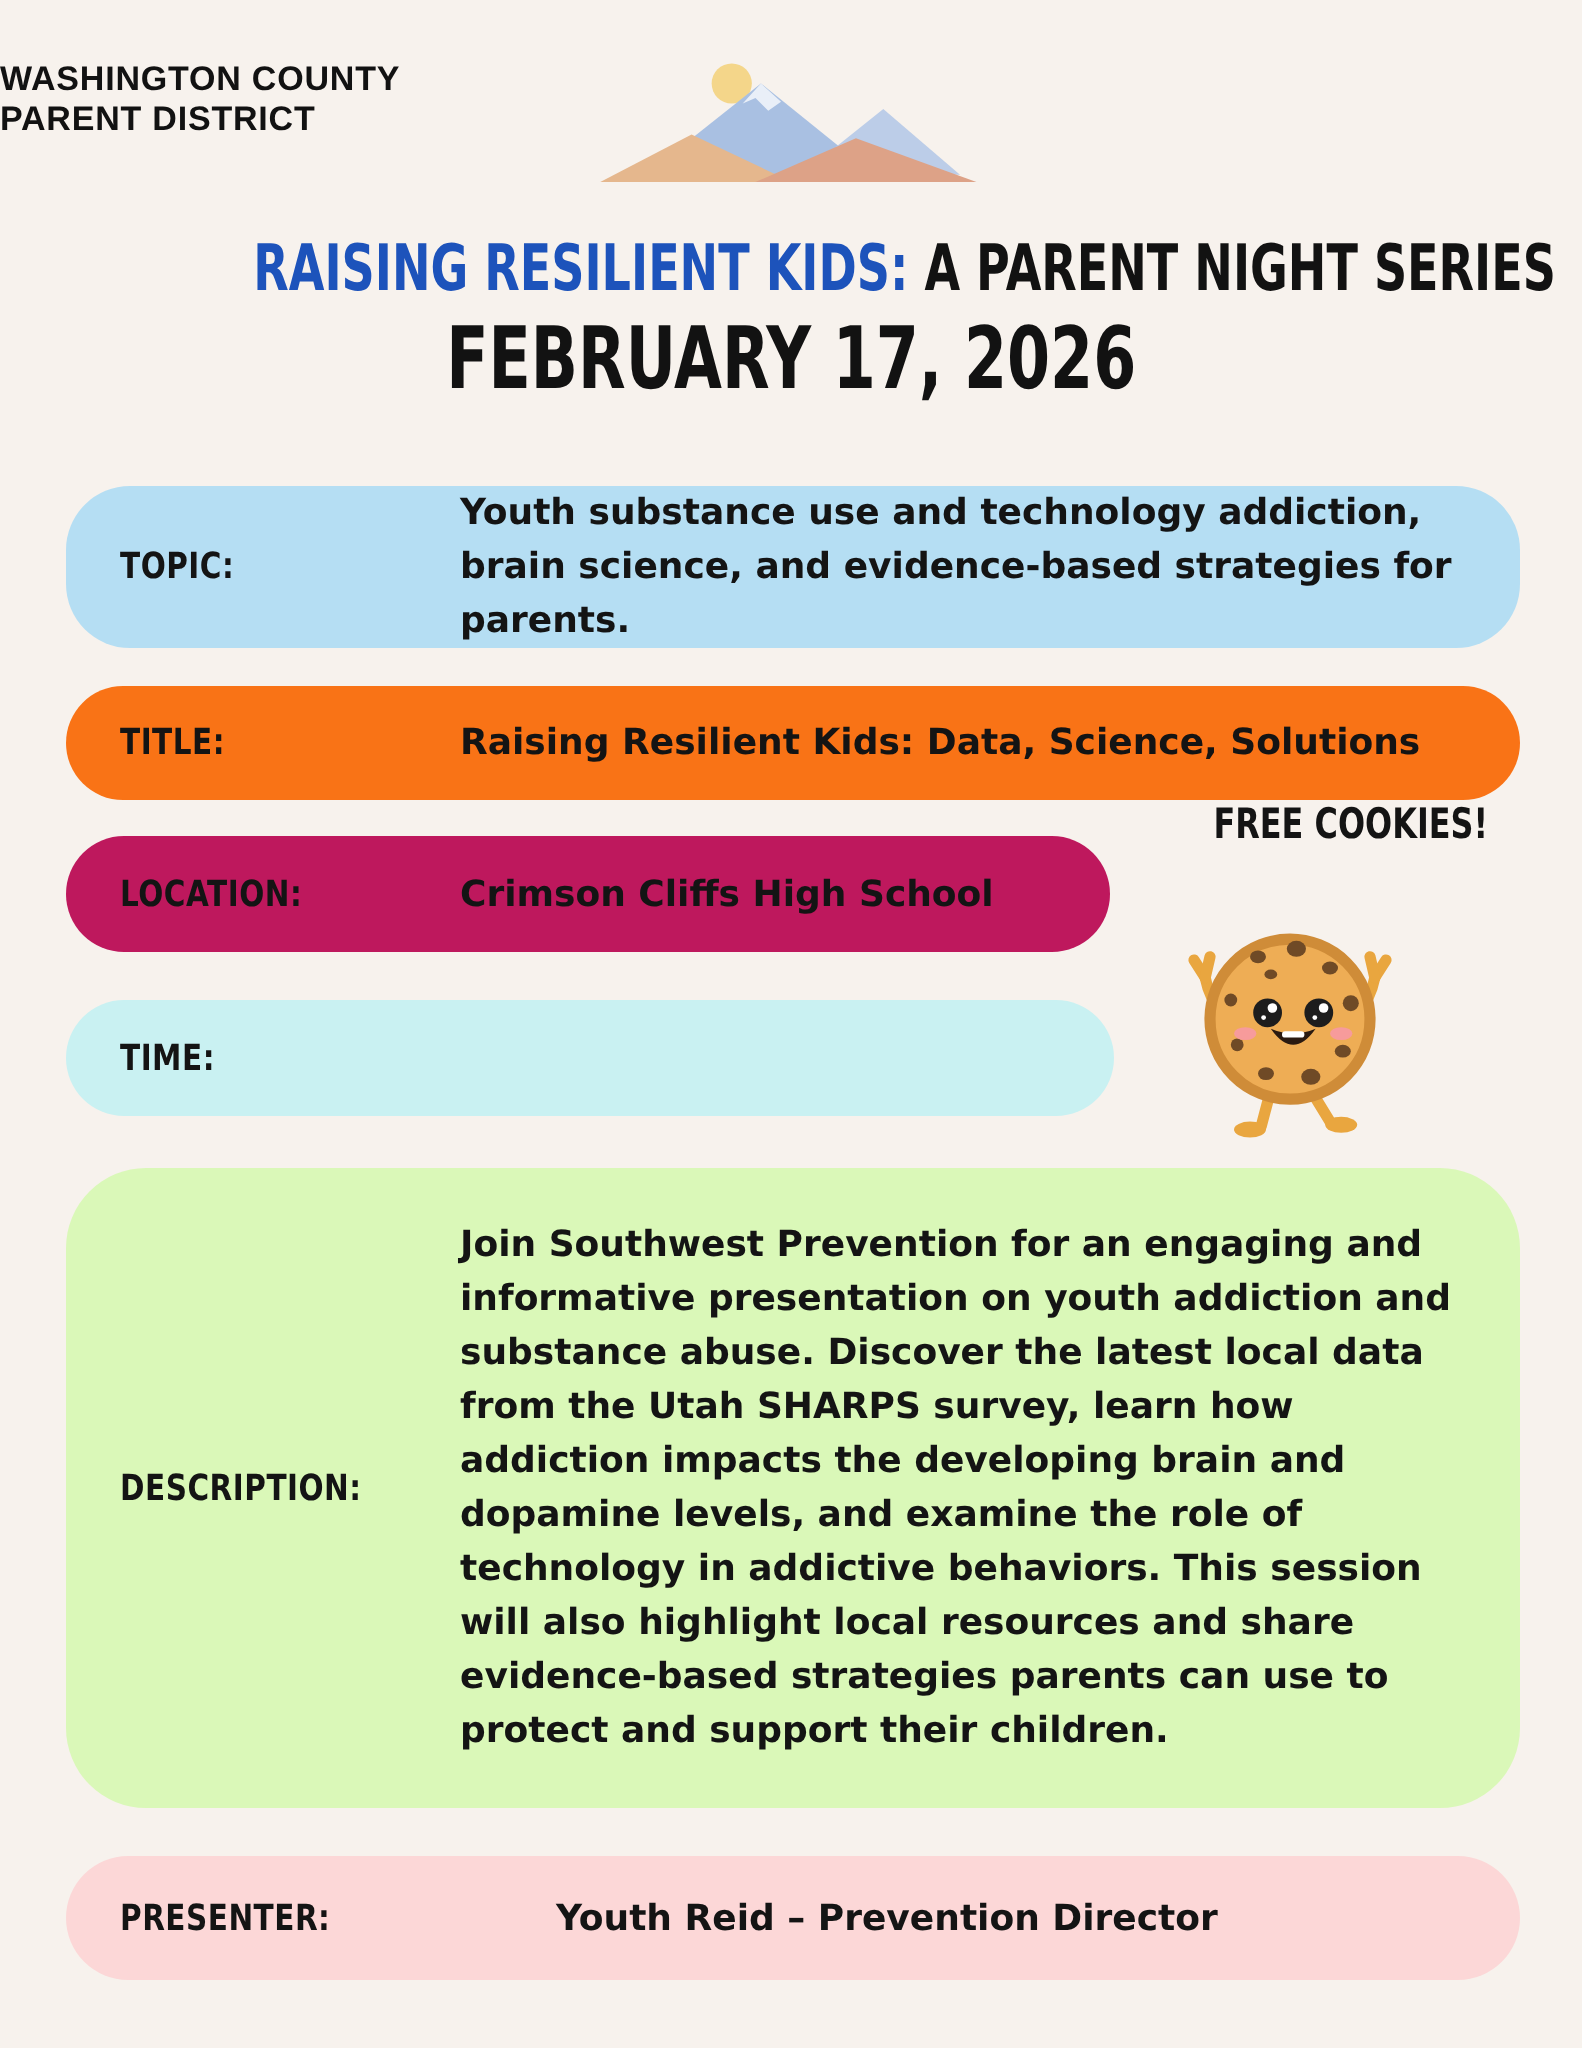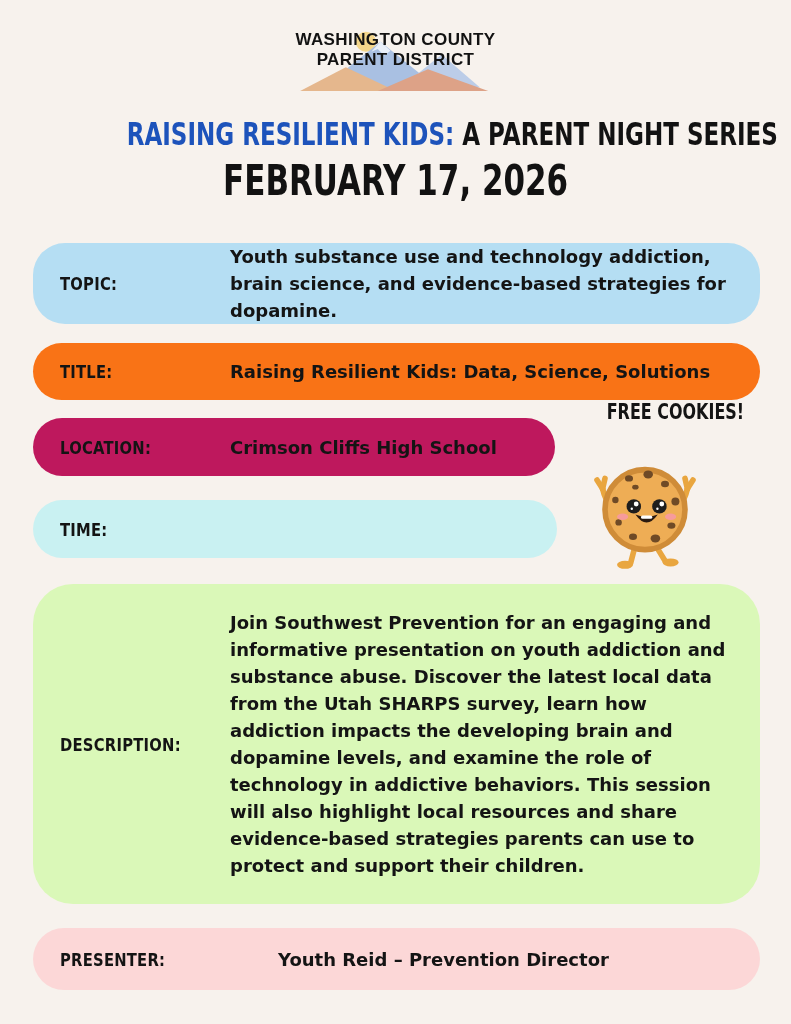--- a/index.html
+++ b/index.html
@@ -1,20 +1,20 @@
 <!DOCTYPE html>
 <html><head>
 <meta charset="utf-8">
 <style>
   html,body{margin:0;padding:0;}
   body{width:791px;height:1024px;font-family:"DejaVu Sans",sans-serif;}
   .flyer{position:relative;width:791px;height:1024px;background:#f7f2ed;overflow:hidden;}
 
   
-  .logo{position:relative;height:74px;padding-top:30px;text-align:center;}
+  .logo{position:relative;height:74px;padding-top:30px;text-align:left;}
   .logo-art{position:absolute;left:50%;top:26px;transform:translateX(-50%);}
   .logo-text{position:relative;font-weight:800;font-size:17px;line-height:1.2;
              letter-spacing:.4px;color:#121212;font-family:"Liberation Sans",sans-serif;}
 
   
   .series-title{margin:14px 0 0;text-align:center;font-size:32px;line-height:1;
                 font-weight:bold;white-space:nowrap;color:#121212;}
   .condensed{display:inline-block;transform:scaleX(.72);transform-origin:center;white-space:nowrap;}
   .event-date{margin:9px 0 0;text-align:center;font-size:43px;line-height:1;
               font-weight:bold;color:#121212;}
@@ -60,21 +60,21 @@
   </header>
 
   <h1 class="series-title"><span class="condensed"><span style="color: rgb(29, 83, 187);">RAISING RESILIENT KIDS:</span><span> A PARENT NIGHT SERIES</span></span></h1>
 
   <h2 class="event-date"><span class="condensed">FEBRUARY 17, 2026</span></h2>
 
   <div class="rows">
 
     <section class="row row-topic" style="background-color: rgb(181, 222, 243);">
       <div class="label"><span class="label-text">TOPIC:</span></div>
-      <div class="value">Youth substance use and technology addiction, brain science, and evidence-based strategies for dopamine.</div>
+      <div class="value">Youth substance use and technology addiction, brain science, and evidence-based strategies for parents.</div>
     </section>
 
     <section class="row row-title" style="background-color: #f97316;">
       <div class="label"><span class="label-text">TITLE:</span></div>
       <div class="value">Raising Resilient Kids: Data, Science, Solutions</div>
     </section>
 
     <section class="row row-location" style="background-color: #be185d;">
       <div class="label"><span class="label-text">LOCATION:</span></div>
       <div class="value">Crimson Cliffs High School</div>

